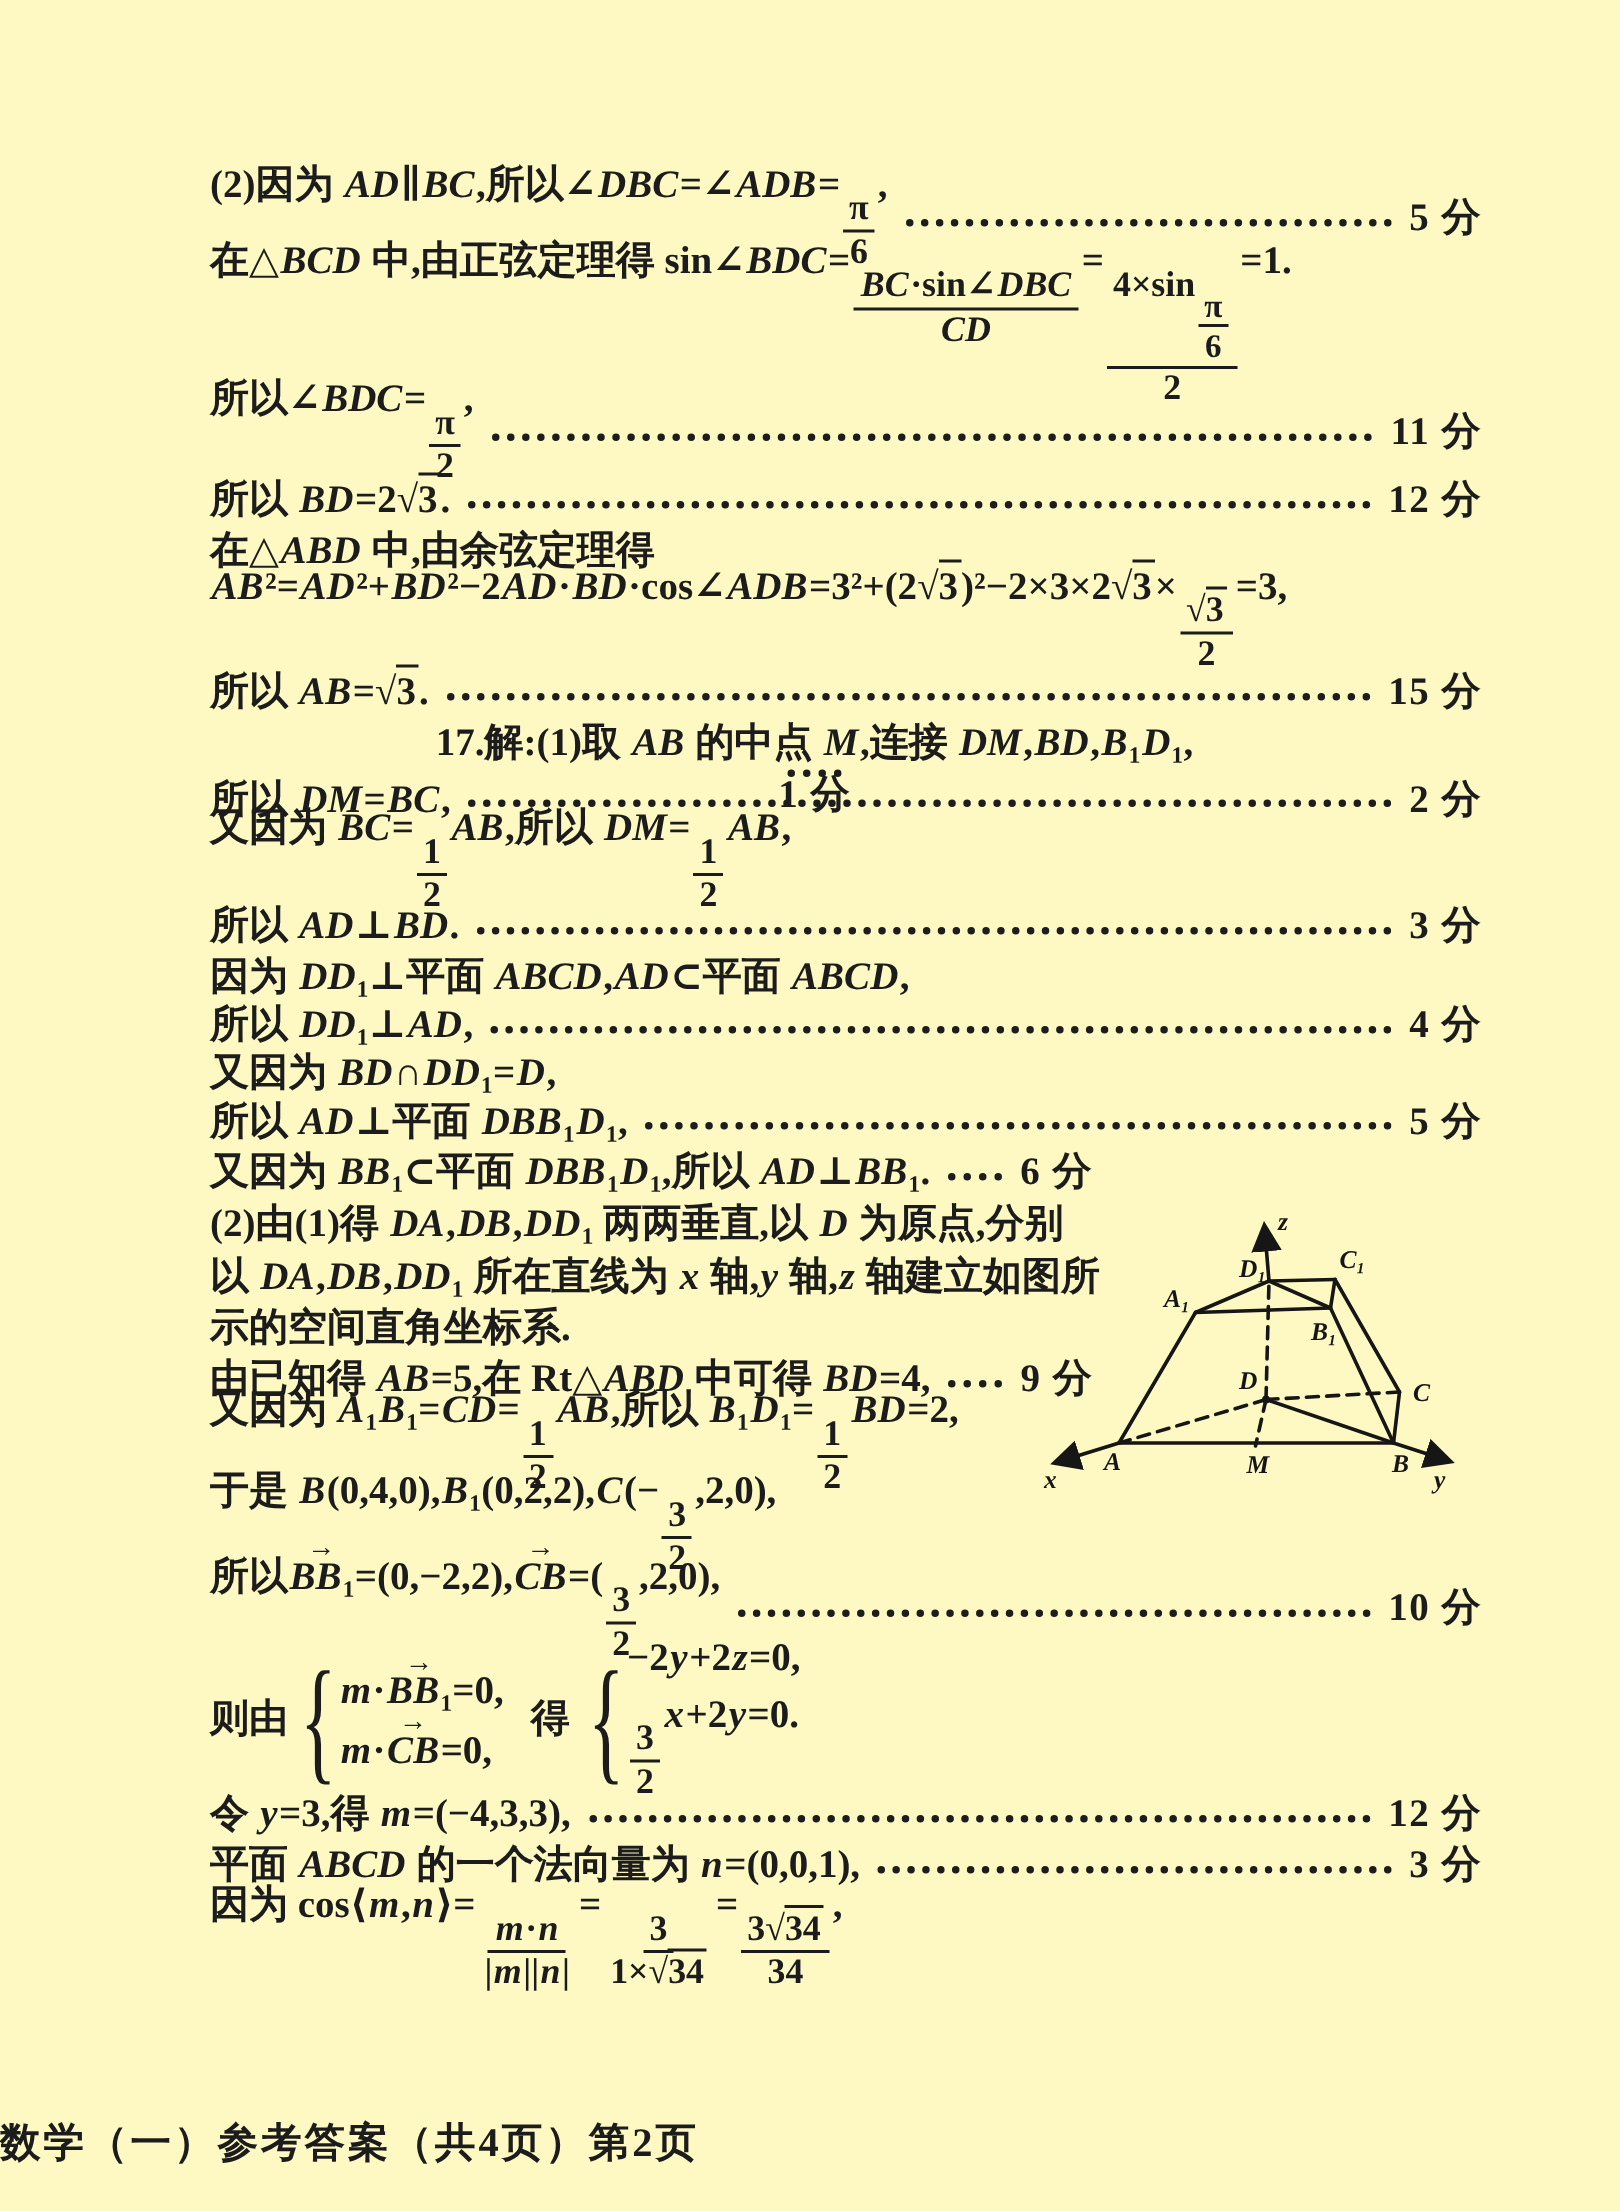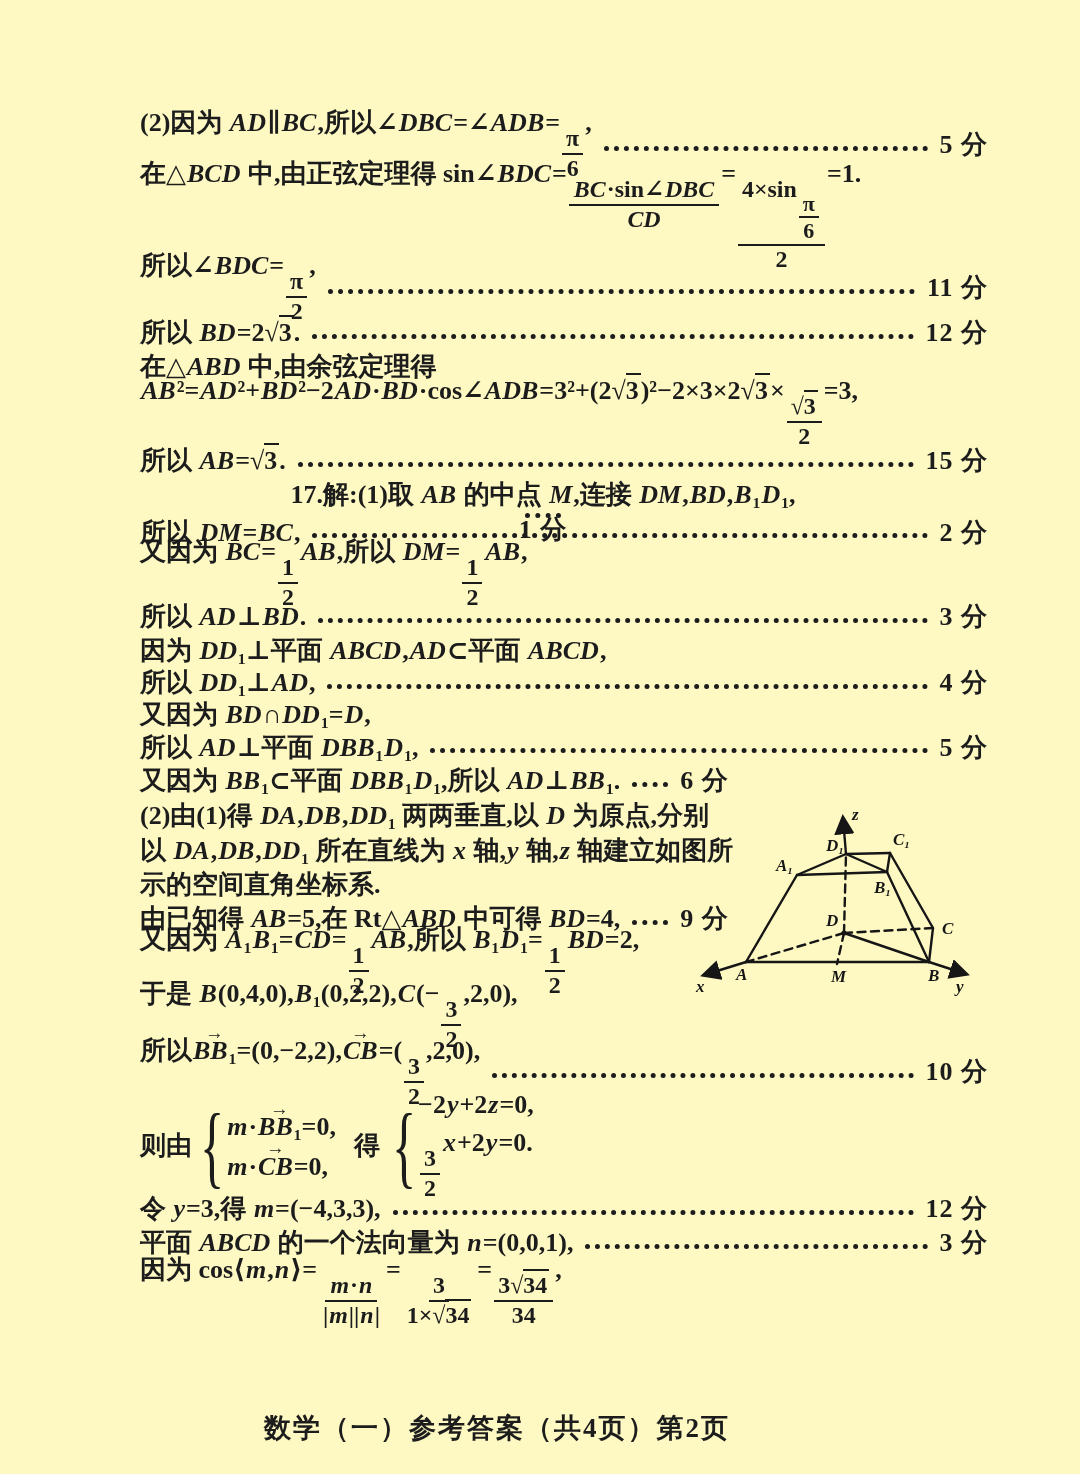--- a/index.html
+++ b/index.html
@@ -55,21 +55,21 @@
   }
   .bstack{display:inline-flex;flex-direction:column;gap:8px;align-items:flex-start;}
   
   .figure{position:absolute;left:686px;top:798px;width:310px;height:200px;}
   .figure text{
     font-family:"Liberation Serif","DejaVu Serif",serif;
     font-weight:700;font-style:italic;font-size:17px;fill:#161616;
   }
   .footer{
     position:absolute;left:0;top:1410px;width:100%;
-    text-align:center;font-size:27px;letter-spacing:2px;
+    font-size:27px;letter-spacing:2px;
     padding-right:86px;box-sizing:border-box;
   }
 </style>
 </head>
 <body>
 
 <div class="page">
   <div class="content">
 
     <div class="row" style="height:54px">

